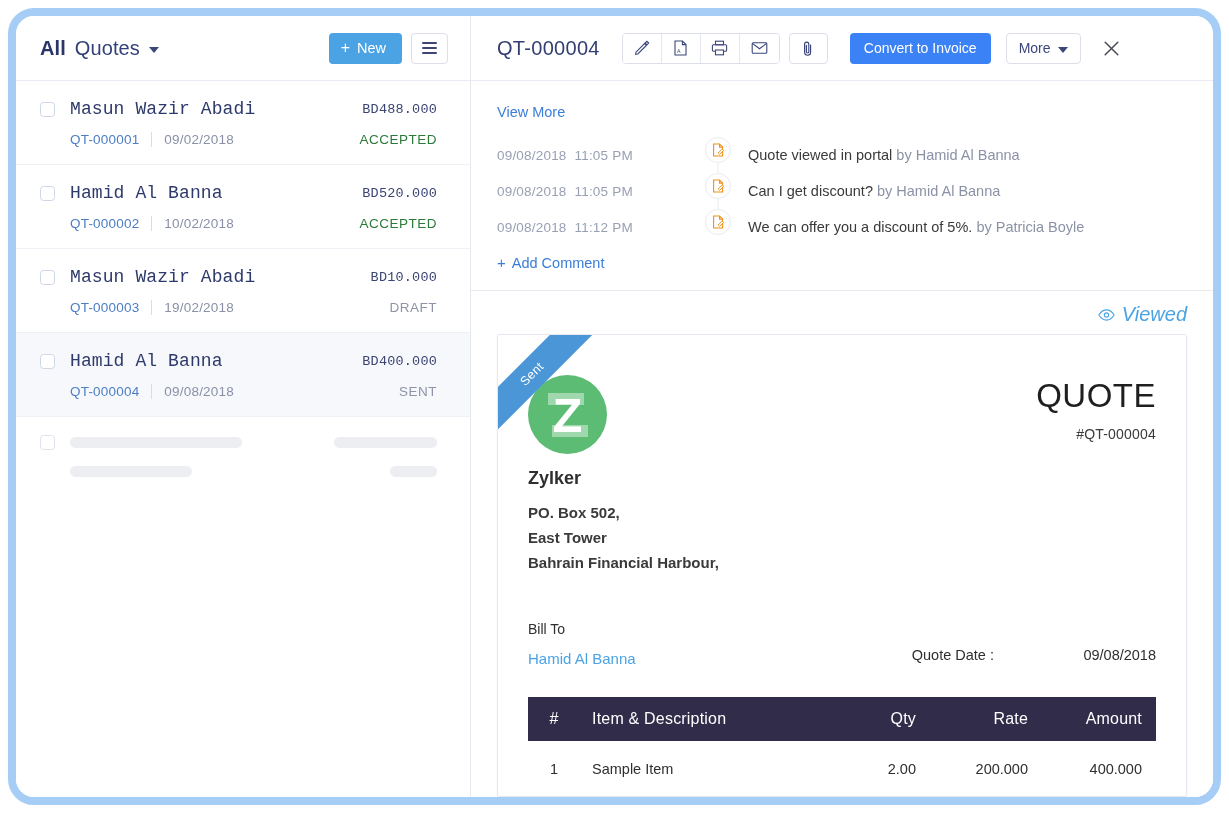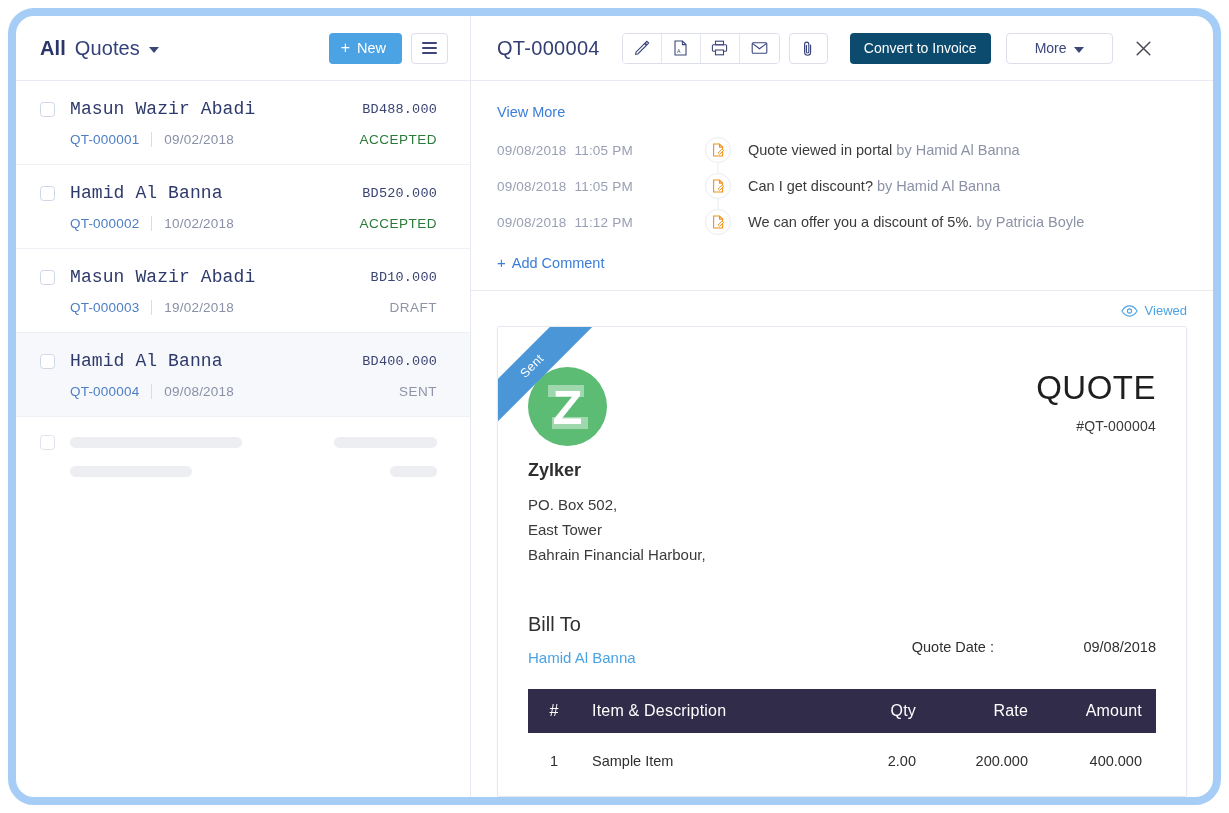--- a/index.html
+++ b/index.html
@@ -17,21 +17,21 @@
     width: 1213px; height: 797px;
     border: 8px solid #A6CDF5;
     border-radius: 26px;
     background: #ffffff;
     overflow: hidden;
   }
   #frame-inner {
     position: absolute;
     inset: 0;
     background: #ffffff;
-    border-radius: 29px;
+    border-radius: 18px;
     overflow: hidden;
     display: flex;
   }
 
   
   #list-pane {
     width: 455px;
     flex: 0 0 455px;
     background: #ffffff;
     border-right: 1px solid #E6E8F0;
@@ -164,27 +164,27 @@
     background: #fff; cursor: pointer;
   }
   .icon-btn:last-child { border-right: none; }
   #attach-btn {
     width: 39px; height: 31px;
     border: 1px solid #DCDFEA; border-radius: 4px;
     display: flex; align-items: center; justify-content: center;
     background: #fff; cursor: pointer; margin-left: 9px;
   }
   #convert-button {
-    background: #0c4a6e; color: #fff; border: none; border-radius: 4px;
+    background: #3b82f6; color: #fff; border: none; border-radius: 4px;
     height: 31px; padding: 0 14px; font-size: 14px;
     font-family: "Liberation Sans", sans-serif;
     cursor: pointer; margin-left: 22px; white-space: nowrap;
   }
   #more-button {
-    height: 31px; padding: 0 28px;
+    height: 31px; padding: 0 12px;
     border: 1px solid #DCDFEA; border-radius: 4px; background: #fff;
     font-size: 14px; color: #3C4679;
     font-family: "Liberation Sans", sans-serif;
     display: flex; align-items: center; gap: 7px;
     cursor: pointer; margin-left: 15px;
   }
   #more-button .caret-down { border-top-color: #3C4679; }
   #close-button {
     margin-left: 18px; width: 26px; height: 26px;
     display: flex; align-items: center; justify-content: center;
@@ -195,21 +195,21 @@
 
   
   #timeline-block {
     padding: 22px 26px 18px 26px;
     border-bottom: 1px solid #EDE9F4;
   }
   #view-more {
     font-size: 14.5px; color: #3B7DD8; cursor: pointer;
     margin-bottom: 17px; display: inline-block;
   }
-  .tl-row { display: flex; align-items: center; margin-bottom: 10px; position: relative; }
+  .tl-row { display: flex; align-items: flex-end; margin-bottom: 10px; position: relative; }
   .tl-time {
     width: 206px; flex: 0 0 206px;
     font-size: 13.5px; color: #9AA0B4; letter-spacing: .2px;
   }
   .tl-icon-wrap {
     position: relative;
     width: 30px; flex: 0 0 30px;
     display: flex; align-items: center; justify-content: center;
     margin-right: 15px;
   }
@@ -232,21 +232,21 @@
   }
   #add-comment .plus { font-size: 15px; }
 
   
   #viewed-strip {
     display: flex; justify-content: flex-end; align-items: center;
     padding: 12px 26px 8px 0;
   }
   #viewed-badge {
     display: flex; align-items: center; gap: 7px;
-    font-size: 13px; color: #4BA3E3; cursor: pointer;
+    font-size: 20px; color: #4BA3E3; cursor: pointer; font-style: italic;
   }
 
   
   #doc-scroll { flex: 1 1 auto; overflow: hidden; padding: 0 26px; }
   #doc-card {
     position: relative;
     background: #fff;
     border: 1px solid #E8E9F0;
     border-radius: 2px;
     box-shadow: 0 1px 3px rgba(40,45,80,.05);
@@ -276,28 +276,28 @@
     color: #ffffff; font-size: 49px; font-weight: 700; font-family: "Liberation Sans", sans-serif; }
   .z-top {
     position: absolute; left: 20px; top: 18px; width: 36px; height: 12px;
     background: rgba(255,255,255,.42);
   }
   .z-bot {
     position: absolute; left: 24px; top: 50px; width: 36px; height: 12px;
     background: rgba(255,255,255,.42);
   }
   #company-name { font-size: 18px; font-weight: 700; color: #2F2F2F; margin-bottom: 11px; }
-  .addr-line { font-size: 15px; color: #3A3A3A; line-height: 25px; }
+  .addr-line { font-size: 15px; color: #3A3A3A; line-height: 25px; font-weight: bold; }
   #quote-head-col { text-align: right; flex: 0 0 auto; padding-top: 2px; margin-left: 44px; }
   #quote-word { font-size: 33px; color: #1F1F1F; letter-spacing: .5px; font-weight: 400; }
   #quote-ref { font-size: 14px; color: #3A3A3A; margin-top: 11px; letter-spacing: .2px; }
 
   #billto-block { margin-top: 46px; display: flex; }
   #billto-left { flex: 1 1 auto; }
-  #billto-label { font-size: 20px; color: #2F2F2F; margin-bottom: 13px; }
+  #billto-label { font-size: 14px; color: #2F2F2F; margin-bottom: 13px; }
   #billto-name { font-size: 15px; color: #4BA3E3; }
   #dates-table { font-size: 14.5px; color: #2F2F2F; border-collapse: collapse; margin-top: 26px; }
   #dates-table td { padding: 0 0 12px 0; white-space: nowrap; }
   #dates-table td.dlabel { text-align: right; padding-right: 64px; }
   #dates-table td.dval { text-align: right; min-width: 98px; }
 
   #items-table { width: 100%; border-collapse: collapse; margin-top: 22px; }
   #items-table thead th {
     background: #322C4B; color: #fff; font-weight: 400;
     font-size: 16px; padding: 13px 0; letter-spacing: .2px;

